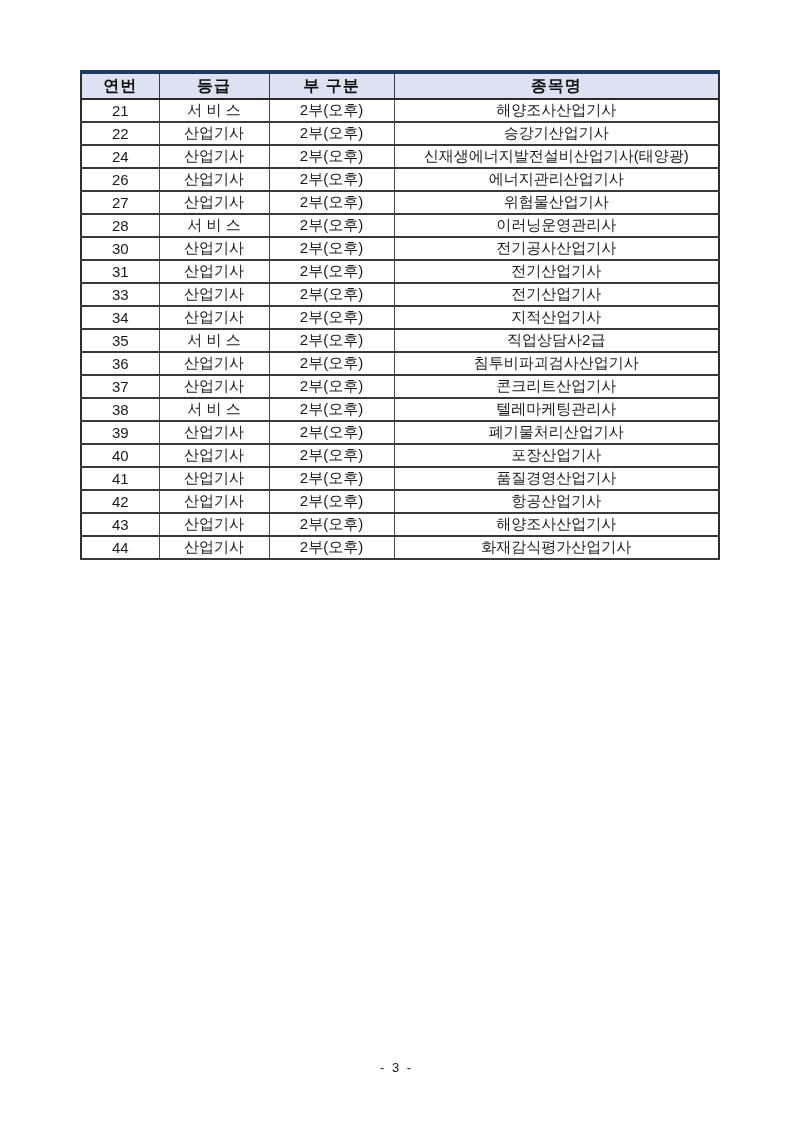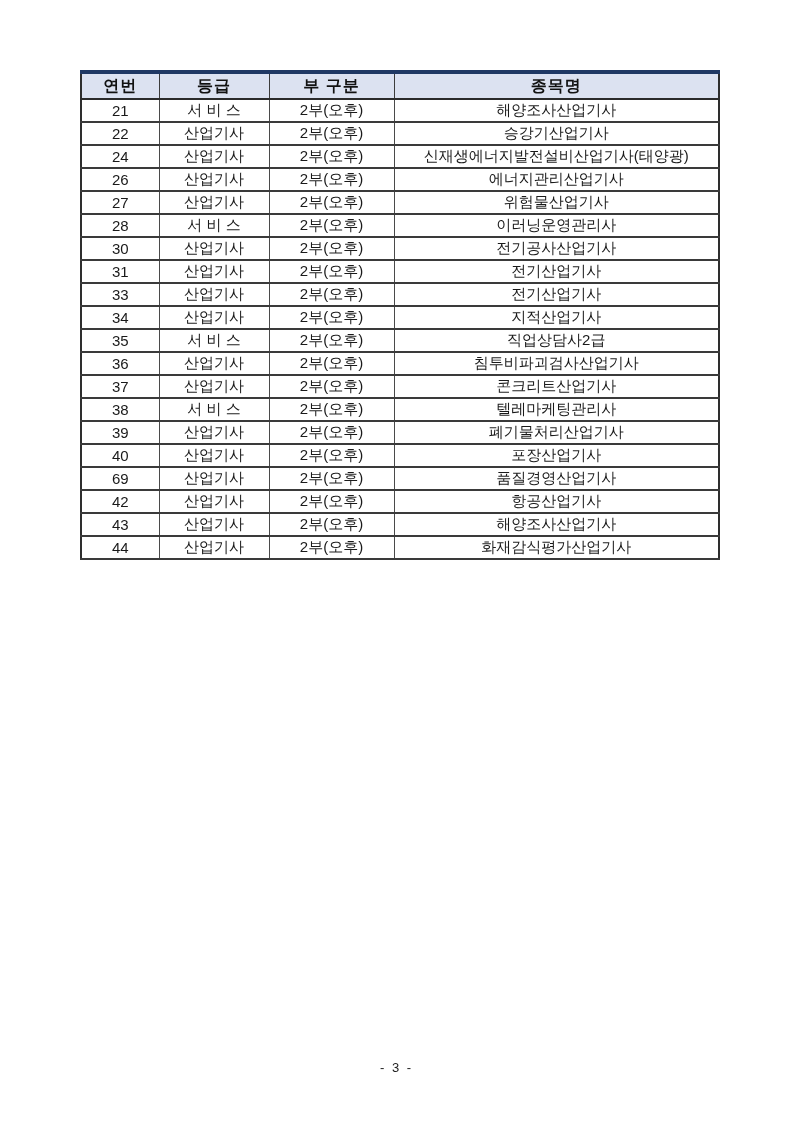--- a/index.html
+++ b/index.html
@@ -177,21 +177,21 @@
           <td>2부(오후)</td>
           <td>폐기물처리산업기사</td>
         </tr>
         <tr>
           <td>40</td>
           <td>산업기사</td>
           <td>2부(오후)</td>
           <td>포장산업기사</td>
         </tr>
         <tr>
-          <td>69</td>
+          <td>41</td>
           <td>산업기사</td>
           <td>2부(오후)</td>
           <td>품질경영산업기사</td>
         </tr>
         <tr>
           <td>42</td>
           <td>산업기사</td>
           <td>2부(오후)</td>
           <td>항공산업기사</td>
         </tr>

